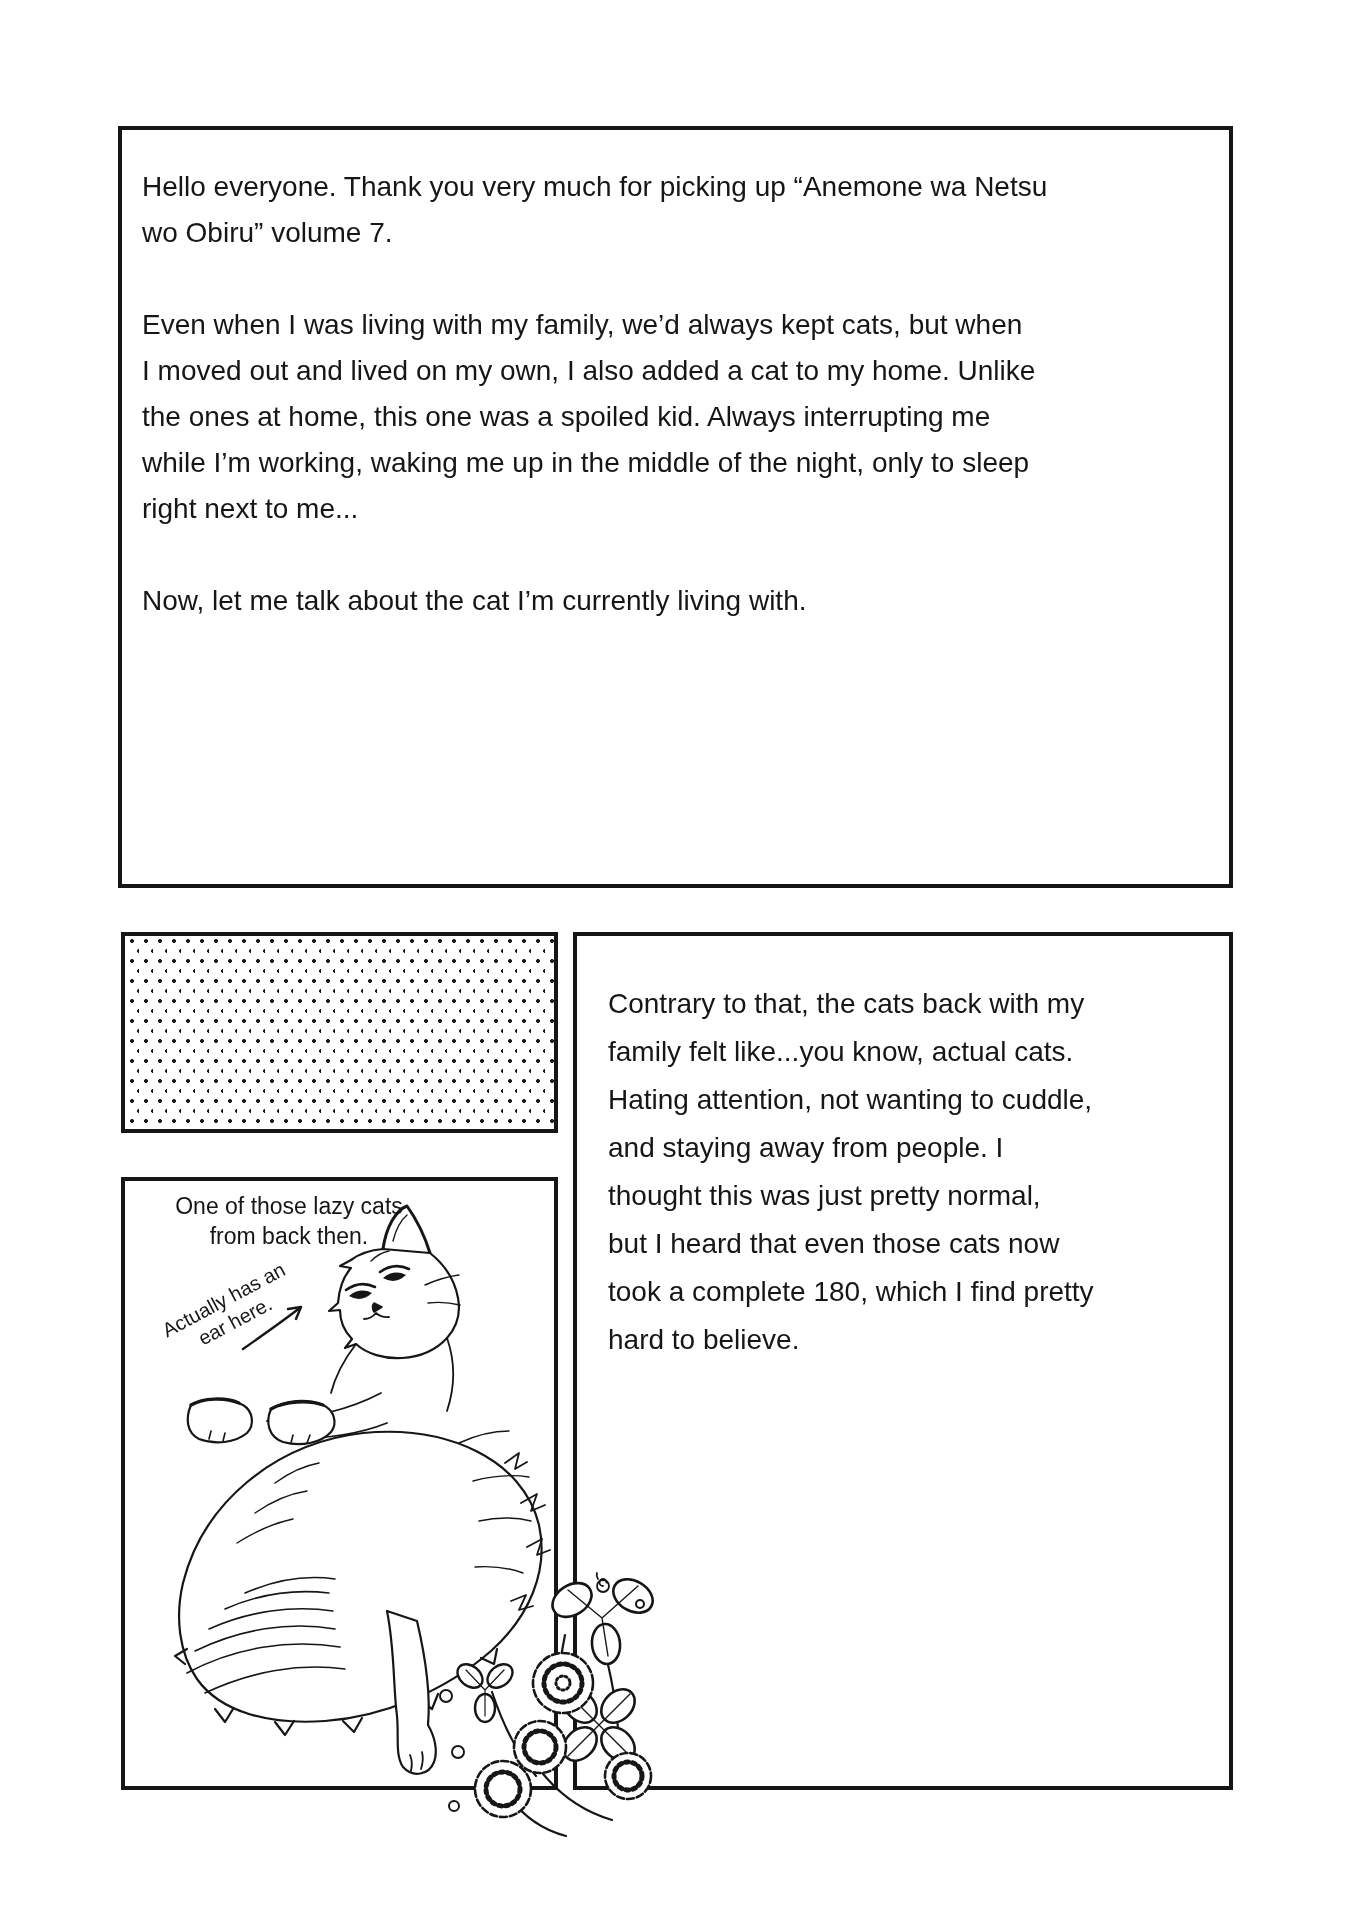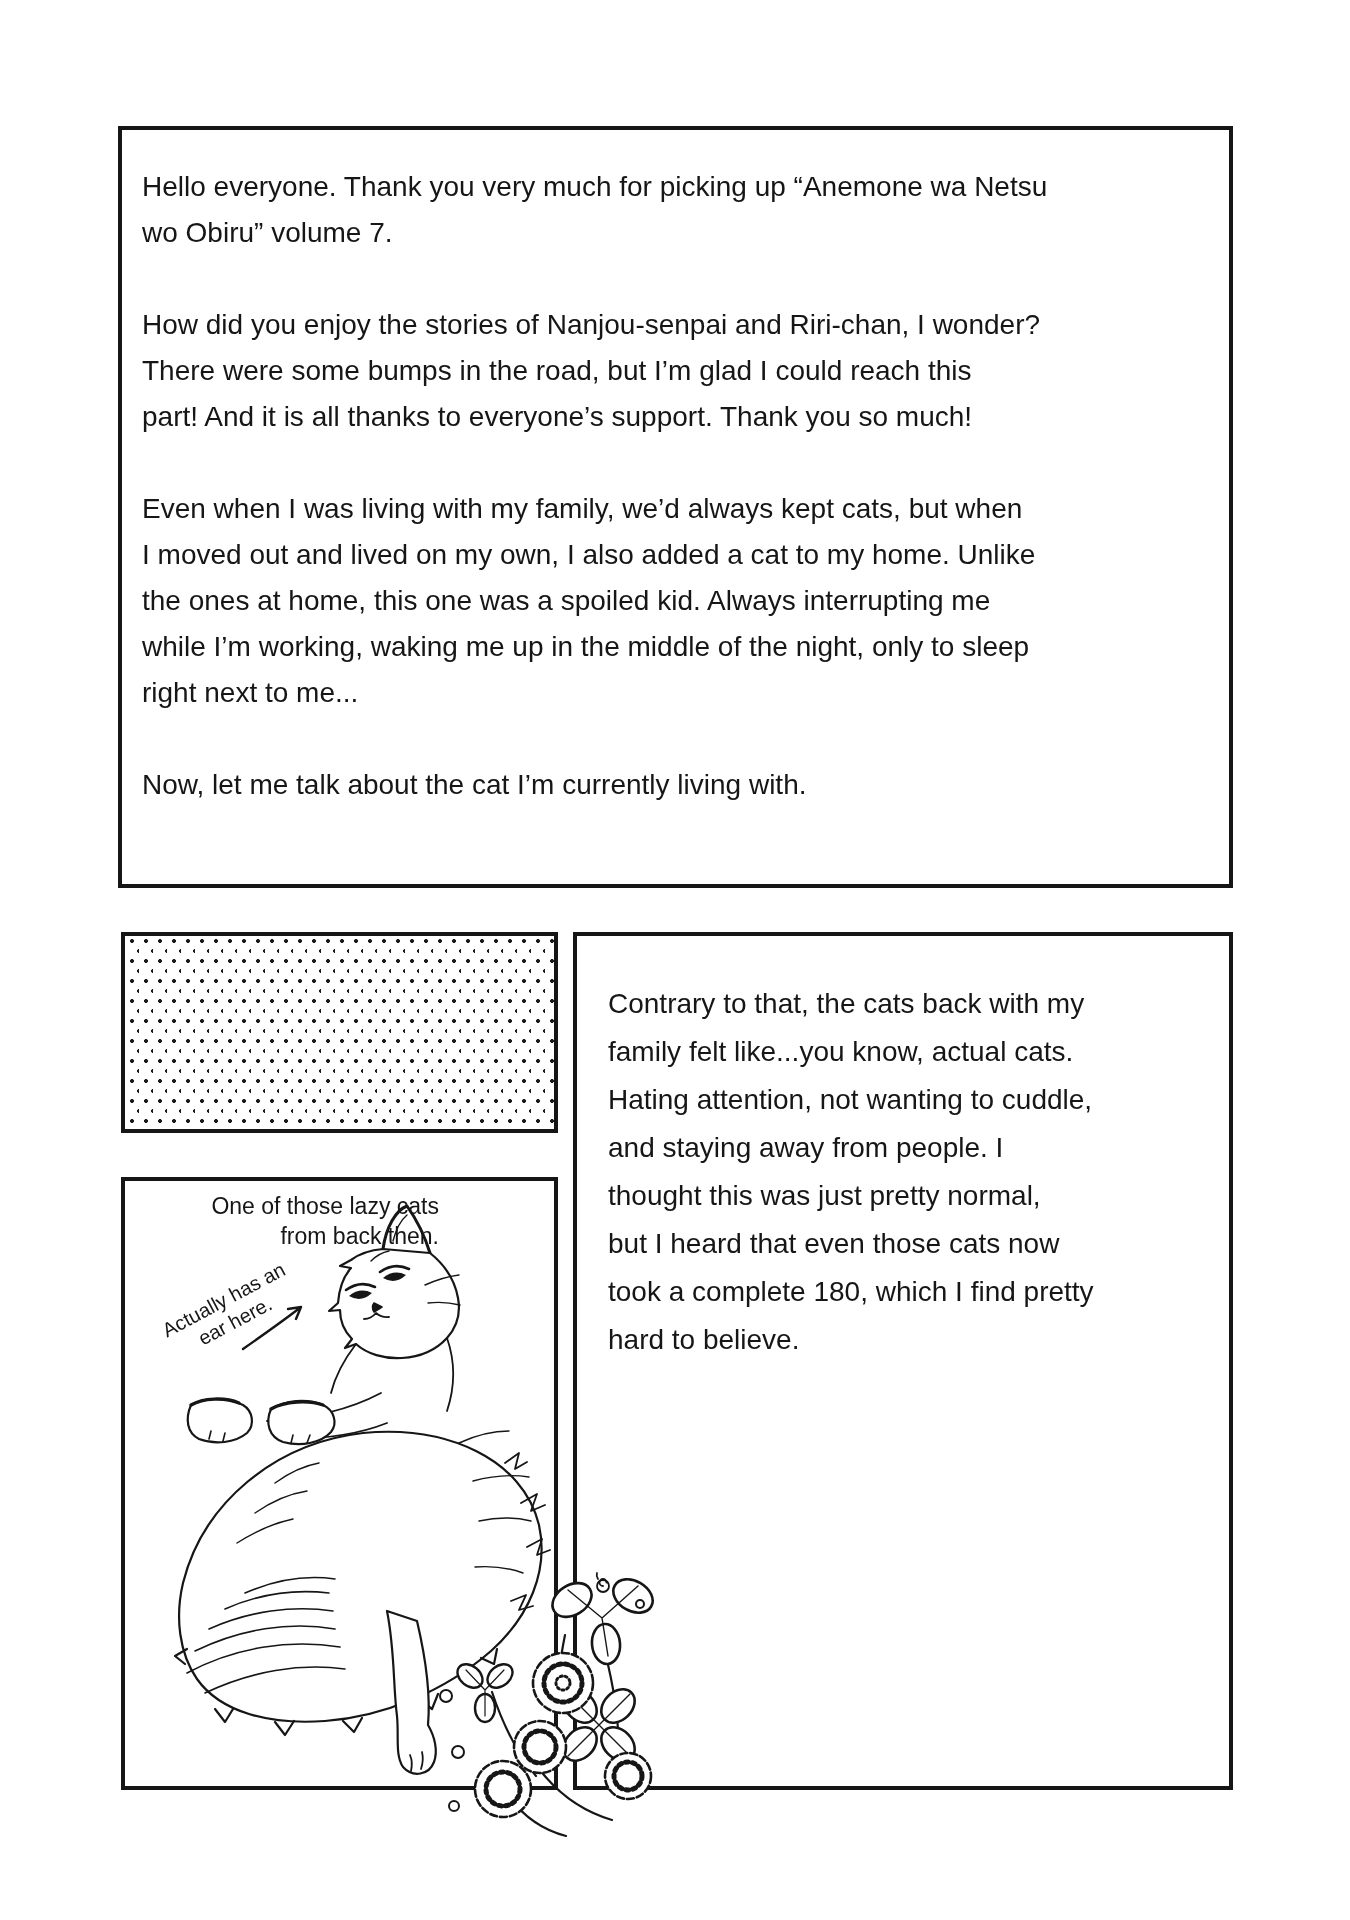--- a/index.html
+++ b/index.html
@@ -28,44 +28,41 @@
 
   .comic-text{ white-space:pre-line; }
   #top-panel .inner{ padding:34px 14px 0 20px; font-size:28px; line-height:46px; }
   #top-panel p{ margin:0 0 46px 0; }
   #right-panel .inner{ padding:44px 24px 0 31px; font-size:28px; line-height:48px; }
   #right-panel p{ margin:0 0 48px 0; }
 
   .handtext{ white-space:pre-line; }
   #cat-caption{
     position:absolute; left:14px; top:10px; width:300px;
-    font-size:23px; line-height:30px; text-align:right;
+    font-size:23px; line-height:30px; text-align:center;
   }
   #cat-annotation{
     position:absolute; left:18px; top:148px; width:170px;
     font-size:20px; line-height:24px; text-align:center;
     transform:rotate(-28deg); transform-origin:left top;
   }
   svg{ display:block; }
   .lineart{ stroke:#161616; stroke-linecap:round; stroke-linejoin:round; fill:none; }
   #flowers-decor{ position:absolute; left:400px; top:1540px; z-index:5; }
   #cat-art{ position:absolute; left:0; top:0; }
 </style>
 </head>
 <body>
 
 <div class="page">
 
   <div class="panel" id="top-panel">
     <div class="inner">
       <p class="comic-text">Hello everyone. Thank you very much for picking up “Anemone wa Netsu
 wo Obiru” volume 7.</p>
-      <p class="comic-text">How did you enjoy the stories of Nanjou-senpai and Riri-chan, I wonder?
-There were some bumps in the road, but I’m glad I could reach this
-part! And it is all thanks to everyone’s support. Thank you so much!</p>
       <p class="comic-text">Even when I was living with my family, we’d always kept cats, but when
 I moved out and lived on my own, I also added a cat to my home. Unlike
 the ones at home, this one was a spoiled kid. Always interrupting me
 while I’m working, waking me up in the middle of the night, only to sleep
 right next to me...</p>
       <p class="comic-text">Now, let me talk about the cat I’m currently living with.</p>
     </div>
   </div>
 
   <div class="panel" id="dots-panel"></div>

